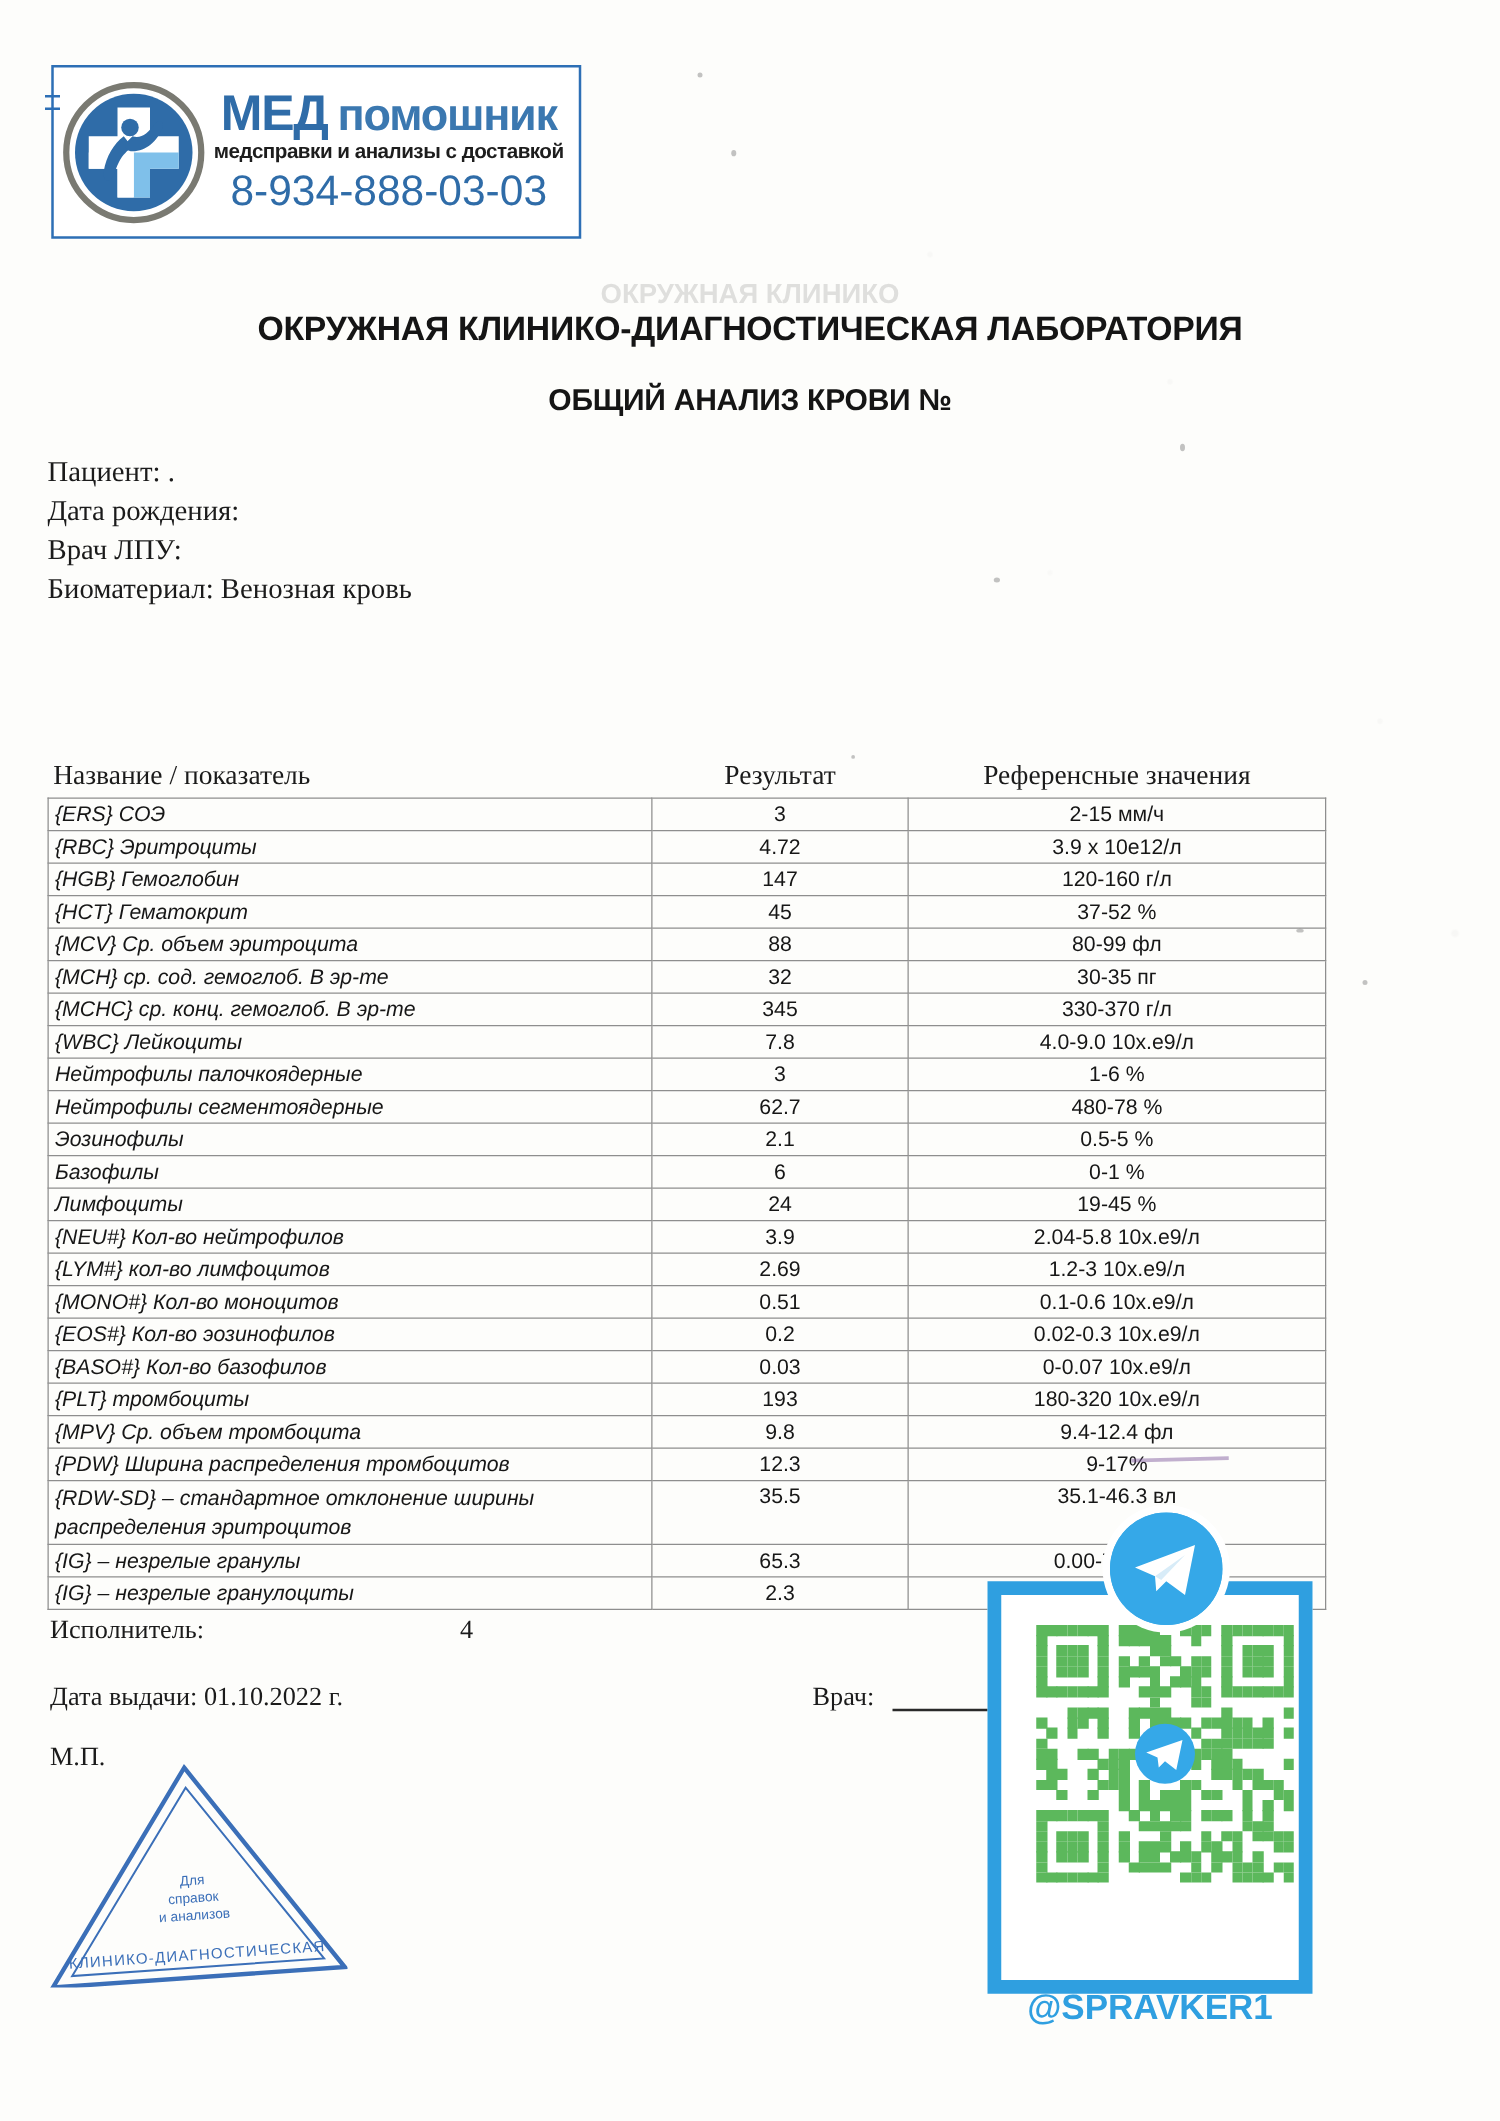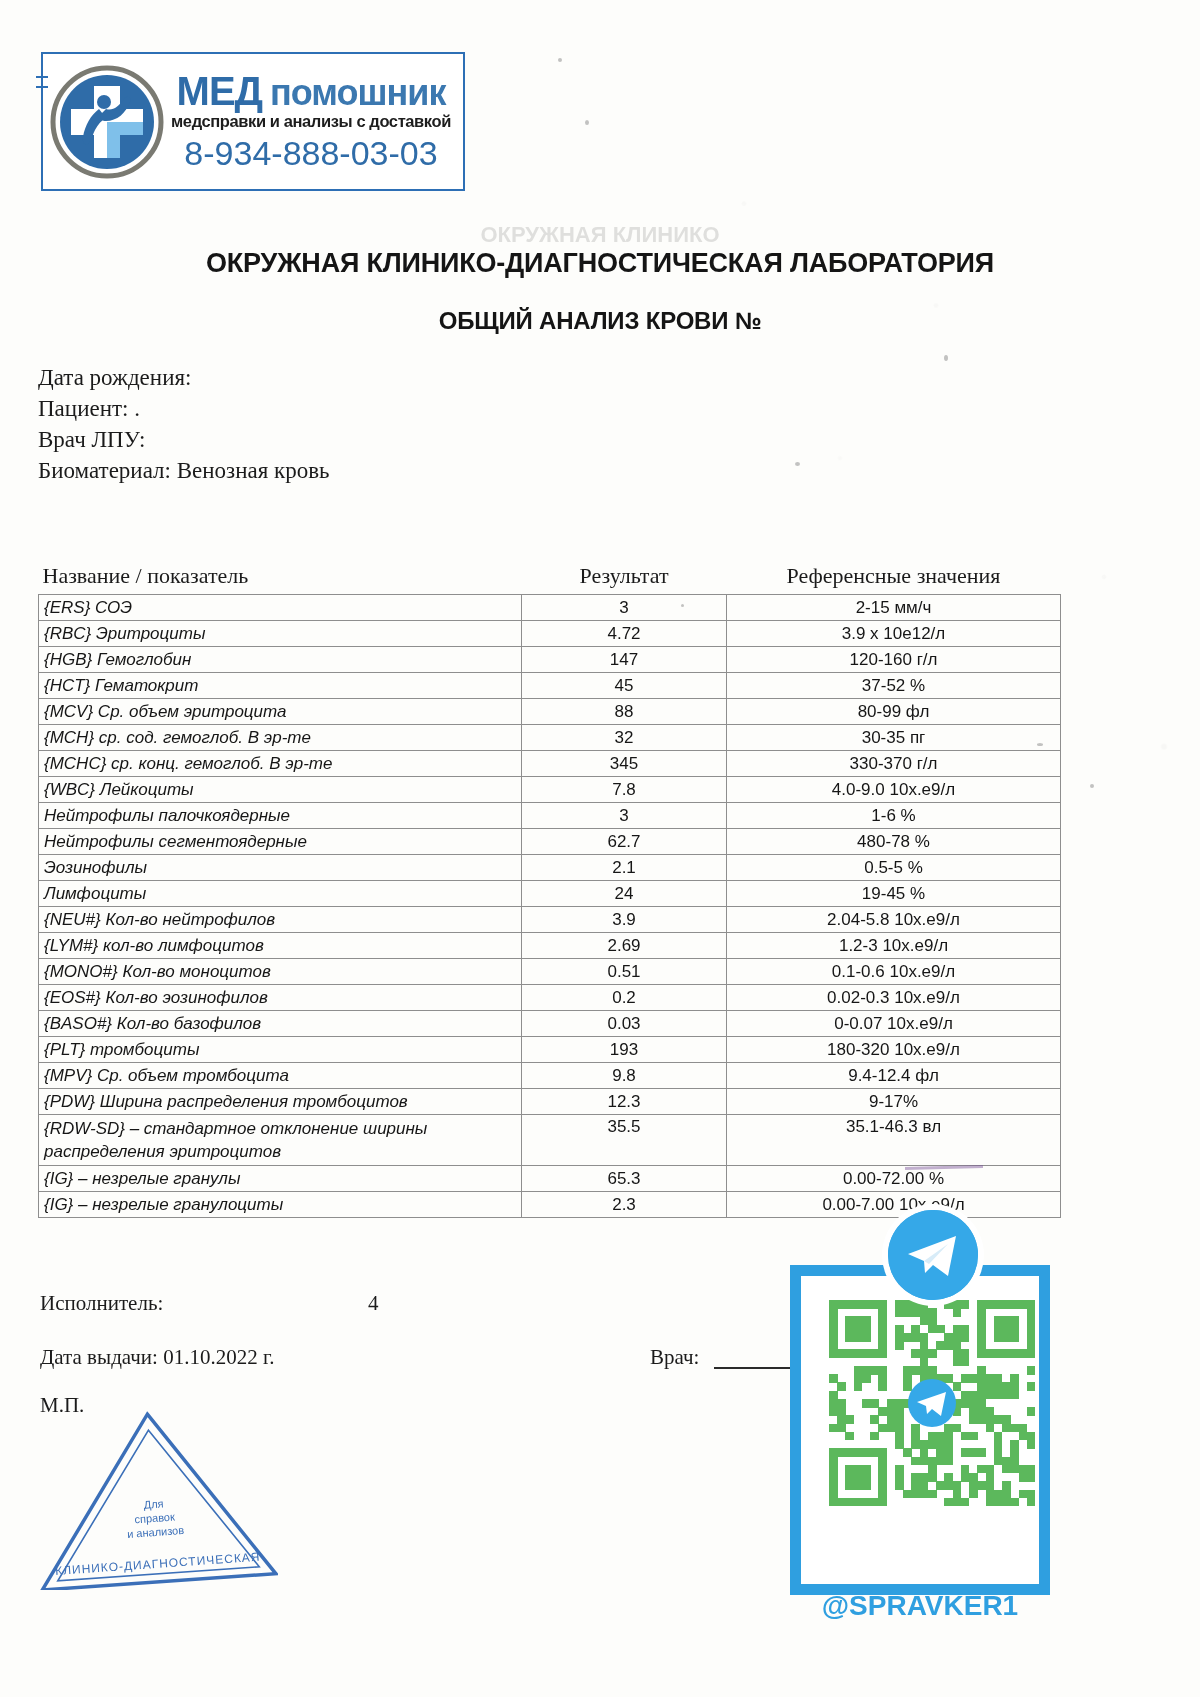--- a/index.html
+++ b/index.html
@@ -71,21 +71,21 @@
   
   .patient{
     position:absolute;left:38px;top:362px;width:760px;
     font-size:23px;line-height:31px;color:#1b1b1b;
   }
   .patient div{white-space:pre;}
   .patient b{font-weight:bold;}
 
   
   .tbl-wrap{position:absolute;left:38px;top:563px;width:1022px;}
-  table.res{border-collapse:collapse;width:1022px;table-layout:fixed;}
+  table.res{border-collapse:collapse;width:1022px;table-layout:fixed;margin-top:44px;}
   table.res col.c1{width:483px;}
   table.res col.c2{width:205px;}
   table.res col.c3{width:334px;}
   table.res th{
     font-weight:normal;font-size:22px;padding:0 0 5px 4px;
     text-align:left;border:none;color:#1b1b1b;
   }
   table.res th.ctr{text-align:center;padding-left:0;}
   table.res td{
     border:1px solid #8e8e8e;
@@ -154,22 +154,22 @@
       <div class="brand-phone">8-934-888-03-03</div>
     </div>
   </div>
 </div>
 
 <div class="ghost-line">ОКРУЖНАЯ КЛИНИКО</div>
 <div class="title-main">ОКРУЖНАЯ КЛИНИКО-ДИАГНОСТИЧЕСКАЯ ЛАБОРАТОРИЯ</div>
 <div class="title-sub">ОБЩИЙ АНАЛИЗ КРОВИ №</div>
 
 <div class="patient">
+  <div>Пациент: .</div>
   <div>Дата рождения:</div>
-  <div>Пациент: .</div>
   <div>Врач ЛПУ:</div>
   <div>Биоматериал: Венозная кровь</div>
 </div>
 
 <div class="tbl-wrap">
   <table class="res">
     <colgroup>
         <col class="c1">
         <col class="c2">
         <col class="c3">
@@ -229,20 +229,25 @@
         </tr>
         <tr>
           <td class="name">Нейтрофилы сегментоядерные</td>
           <td class="val">62.7</td>
           <td class="ref">480-78 %</td>
         </tr>
         <tr>
           <td class="name">Эозинофилы</td>
           <td class="val">2.1</td>
           <td class="ref">0.5-5 %</td>
+        </tr>
+        <tr>
+          <td class="name">Базофилы</td>
+          <td class="val">6</td>
+          <td class="ref">0-1 %</td>
         </tr>
         <tr>
           <td class="name">Лимфоциты</td>
           <td class="val">24</td>
           <td class="ref">19-45 %</td>
         </tr>
         <tr>
           <td class="name">{NEU#} Кол-во нейтрофилов</td>
           <td class="val">3.9</td>
           <td class="ref">2.04-5.8 10х.е9/л</td>

